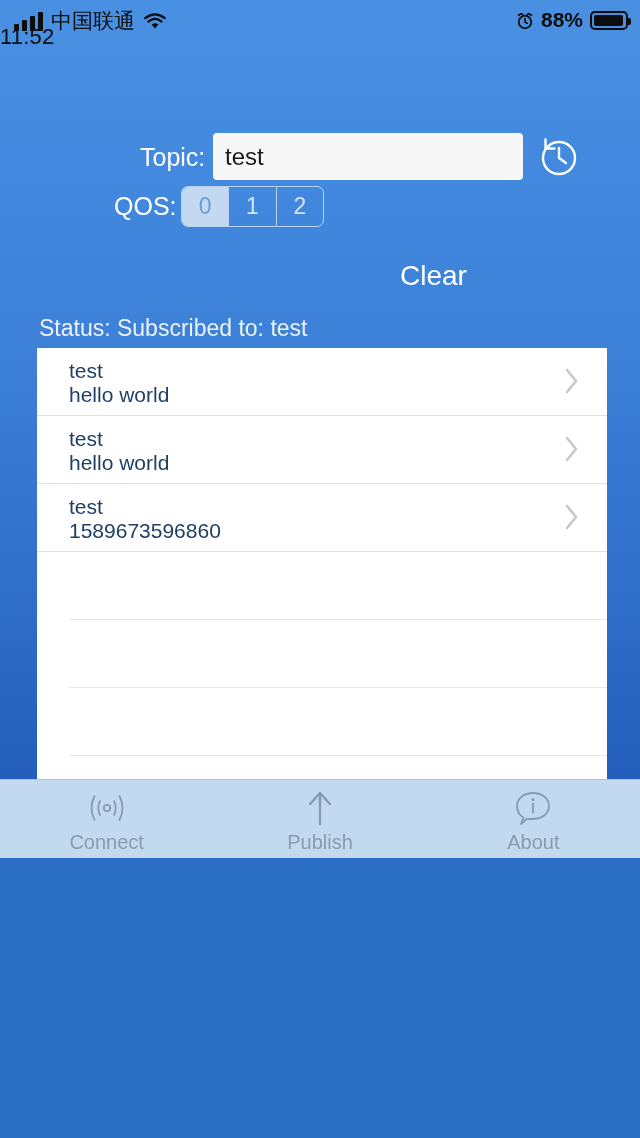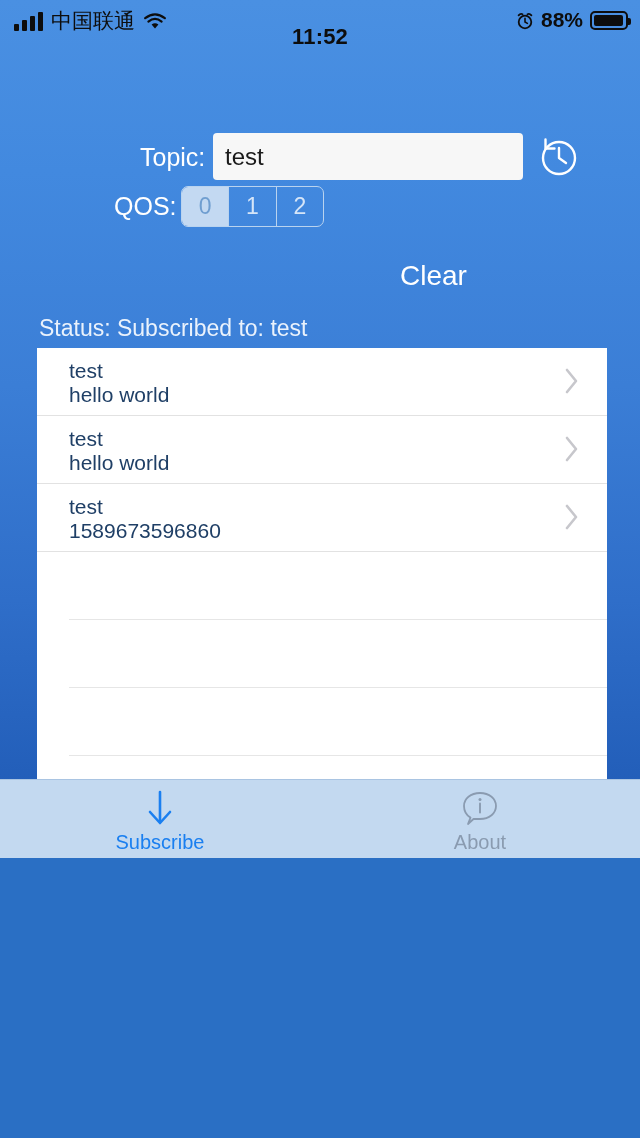--- a/index.html
+++ b/index.html
@@ -63,23 +63,23 @@
   }
   .wifi {
     position: relative;
     width: 24px;
     height: 18px;
   }
   .wifi svg { display: block; }
   .sb-time {
     position: absolute;
     left: 0; right: 0;
-    text-align: center;
+    text-align: left;
     font-size: 22px;
-    font-weight: bold;
+    font-weight: normal;
     color: #0d0d0d;
     letter-spacing: 0.2px;
     margin-top: 33px;
   }
   .sb-right {
     position: absolute;
     right: 12px;
     display: flex;
     align-items: center;
     gap: 7px;
@@ -426,31 +426,43 @@
     <div class="empty-row"></div>
     <div class="empty-row"></div>
     <div class="empty-row"></div>
     <div class="empty-row"></div>
     <div class="empty-row"></div>
     <div class="empty-row"></div>
   </div>
 
   <div class="tabbar">
 
-
-    <div class="tab active">
+    <div class="tab">
+      <span class="tab-icon">
+        <svg width="42" height="36" viewBox="0 0 42 36">
+          <circle cx="21" cy="18" r="3.2" fill="none" stroke="#8a9bb0" stroke-width="1.8"></circle>
+          <path d="M14 11 Q10.5 18 14 25" fill="none" stroke="#8a9bb0" stroke-width="1.8" stroke-linecap="round"></path>
+          <path d="M28 11 Q31.5 18 28 25" fill="none" stroke="#8a9bb0" stroke-width="1.8" stroke-linecap="round"></path>
+          <path d="M8.5 6 Q2.5 18 8.5 30" fill="none" stroke="#8a9bb0" stroke-width="1.8" stroke-linecap="round"></path>
+          <path d="M33.5 6 Q39.5 18 33.5 30" fill="none" stroke="#8a9bb0" stroke-width="1.8" stroke-linecap="round"></path>
+        </svg>
+      </span>
+      <span class="tab-label">Connect</span>
+    </div>
+
+
+    <div class="tab">
       <span class="tab-icon">
         <svg width="34" height="38" viewBox="0 0 34 38">
-          <path d="M17 3 L17 33" stroke="#1a7ff0" stroke-width="2.6" stroke-linecap="round"></path>
-          <path d="M7 23 L17 34 L27 23" fill="none" stroke="#1a7ff0" stroke-width="2.6" stroke-linecap="round" stroke-linejoin="round"></path>
-        </svg>
-      </span>
-      <span class="tab-label">Subscribe</span>
-    </div>
-
+          <path d="M17 35 L17 5" stroke="#8a9bb0" stroke-width="2.4" stroke-linecap="round"></path>
+          <path d="M7 15 L17 4 L27 15" fill="none" stroke="#8a9bb0" stroke-width="2.4" stroke-linecap="round" stroke-linejoin="round"></path>
+        </svg>
+      </span>
+      <span class="tab-label">Publish</span>
+    </div>
 
 
     <div class="tab">
       <span class="tab-icon">
         <svg width="40" height="38" viewBox="0 0 40 38">
           <path d="M20 4 C29.4 4 36 9.8 36 17 C36 24.2 29.4 30 20 30 L13.5 30 L8 35 L10.5 28.6 C6.4 26.2 4 21.9 4 17 C4 9.8 10.6 4 20 4 Z" fill="none" stroke="#8a9bb0" stroke-width="1.8" stroke-linejoin="round"></path>
           <circle cx="20" cy="10.6" r="1.5" fill="#8a9bb0"></circle>
           <path d="M20 14.5 L20 23.5" stroke="#8a9bb0" stroke-width="1.9" stroke-linecap="round"></path>
         </svg>
       </span>

